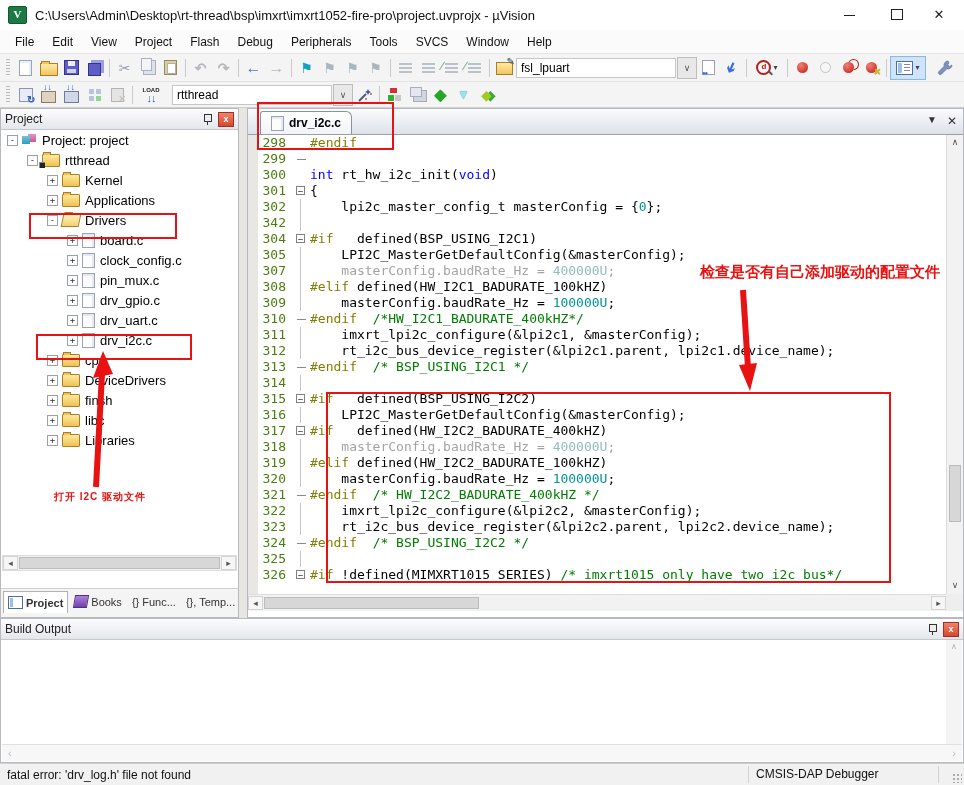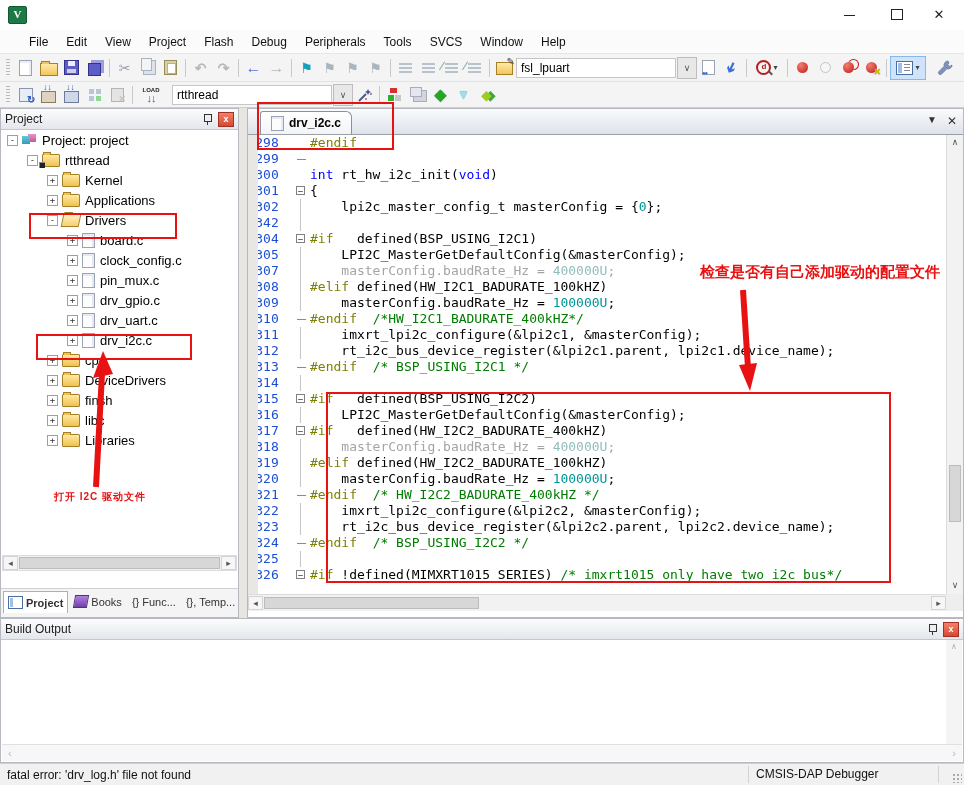--- a/index.html
+++ b/index.html
@@ -8,21 +8,21 @@
   
   .titlebar{position:absolute;left:0;top:0;width:964px;height:30px;background:#fff;border-bottom:1px solid #ececec;display:flex;align-items:center}
   .app-logo{width:17px;height:16px;margin:0 8px 0 8px;background:#1d7a46;border:1px solid #115a30;border-radius:2px;color:#fff;font:bold 11px/15px "Liberation Serif",serif;text-align:center}
   .title-text{font-size:13px;color:#111;white-space:nowrap}
   .wc{position:absolute;top:0;width:30px;height:29px;text-align:center;color:#222}
   .wc-min{right:100px}.wc-max{right:52px}.wc-close{right:10px}
   .wc-min::before{content:"";display:inline-block;width:11px;height:1px;background:#222;margin-top:15px}
   .wc-max::before{content:"";display:inline-block;width:10px;height:9px;border:1px solid #222;margin-top:9px}
   .wc-close::before{content:"✕";font-size:13px;line-height:29px}
   
-  .menubar{position:absolute;left:0;top:30px;width:964px;height:24px;background:#fbfbfb;border-bottom:1px solid #e6e6e6;display:flex;align-items:center;padding-left:20px;box-sizing:border-box}
+  .menubar{position:absolute;left:0;top:30px;width:964px;height:24px;background:#fbfbfb;border-bottom:1px solid #e6e6e6;display:flex;align-items:center;padding-left:6px;box-sizing:border-box}
   .menu-item{padding:3px 9px;font-size:12px;color:#111}
   
   .tbar{position:absolute;left:0;width:964px;background:#f4f4f4;display:flex;align-items:center;box-sizing:border-box}
   .tb1{top:54px;height:28px;border-bottom:1px solid #e2e2e2;padding-left:6px}
   .tb2{top:82px;height:26px;border-bottom:1px solid #cfcfcf;padding-left:6px}
   .tbtn{width:23px;height:22px;display:flex;align-items:center;justify-content:center;flex:none;position:relative}
   .tsep{width:1px;height:18px;background:#c9c9c9;margin:0 3px;flex:none}
   .grip{width:4px;height:18px;margin-right:4px;background:repeating-linear-gradient(#bbb 0 1px,transparent 1px 3px);flex:none}
   .gly{font-size:14px;line-height:14px}
   .ic{display:inline-block;position:relative;flex:none}
@@ -131,21 +131,21 @@
   
   .editor{position:absolute;left:247px;top:108px;width:717px;height:510px;background:#fff;border:1px solid #b6bac0;box-sizing:border-box}
   .etabbar{height:26px;background:linear-gradient(#fafbfc,#dde2ea);border-bottom:1px solid #9aa0a8;display:flex;align-items:flex-end;padding-left:12px;box-sizing:border-box;position:relative}
   .etab{height:22px;background:linear-gradient(#ffffff,#f2f4f8);border:1px solid #8a90a0;border-bottom:none;border-radius:3px 6px 0 0;display:flex;align-items:center;padding:0 10px;font-size:12px;font-weight:bold}
   .etab .ti-file{margin-right:5px}
   .etab-ctl{position:absolute;right:6px;top:5px;display:flex;gap:10px;color:#333}
   .etab-ctl span{font-size:10px}
   .codewrap{position:absolute;left:0;top:26px;width:698px;height:459px;overflow:hidden;background:#fff}
   .codewrap::before{content:"";position:absolute;left:0;top:0;bottom:0;width:10px;background:#e9e7e3}
   .cl{display:flex;height:16px;align-items:center}
-  .lnum{width:46px;flex:none;text-align:center;padding-right:8px;color:#1d4ed8;font:13px/16px "DejaVu Sans Mono",monospace;box-sizing:border-box}
+  .lnum{width:46px;flex:none;text-align:right;padding-right:8px;color:#4d7c0f;font:13px/16px "DejaVu Sans Mono",monospace;box-sizing:border-box}
   .fold{width:16px;flex:none;position:relative;height:16px}
   .fold.f-box{}
   .f-box::before{content:"−";position:absolute;left:2px;top:3px;width:9px;height:9px;border:1px solid #808080;background:#fff;font:9px/8px "DejaVu Sans Mono",monospace;text-align:center;box-sizing:border-box;color:#333}
   .f-tick::before{content:"";position:absolute;left:3px;top:8px;width:9px;border-top:1px solid #8a8a8a}
   .f-v::before{content:"";position:absolute;left:6px;top:0;bottom:0;border-left:1px solid #c6c6c6}
   .ctext{white-space:pre;font:13px/16px "DejaVu Sans Mono",monospace}
   .tk-p{color:#7f7f00}.tk-k{color:#0000ff}.tk-n{color:#009696}.tk-c{color:#007d00}
   .tk-d{color:#000}.tk-g{color:#a4a4a4}.tk-gn{color:#93bcbc}
   .evscroll{position:absolute;right:0;top:26px;width:17px;height:459px;background:#f2f2f2;border-left:1px solid #dcdcdc;box-sizing:border-box}
   .evscroll .up{position:absolute;top:0;left:0;right:0;height:16px;text-align:center;font-size:9px;color:#555;line-height:15px}
@@ -171,20 +171,21 @@
   
   .redbox{position:absolute;border:2px solid var(--red,#e81212);z-index:40;pointer-events:none}
   .redtext{position:absolute;color:var(--red,#e81212);font-weight:bold;z-index:41;white-space:nowrap;pointer-events:none}
   #overlay-svg{position:absolute;left:0;top:0;z-index:42;pointer-events:none}
 </style>
 </head>
 <body>
 
 <div class="titlebar">
   <span class="app-logo">V</span>
+  <span class="title-text">C:\Users\Admin\Desktop\rt-thread\bsp\imxrt\imxrt1052-fire-pro\project.uvprojx - µVision</span>
   <span class="wc wc-min"></span>
   <span class="wc wc-max"></span>
   <span class="wc wc-close"></span>
 </div>
 
 <div class="menubar" id="menubar">
     <span class="menu-item">File</span>
     <span class="menu-item">Edit</span>
     <span class="menu-item">View</span>
     <span class="menu-item">Project</span>

